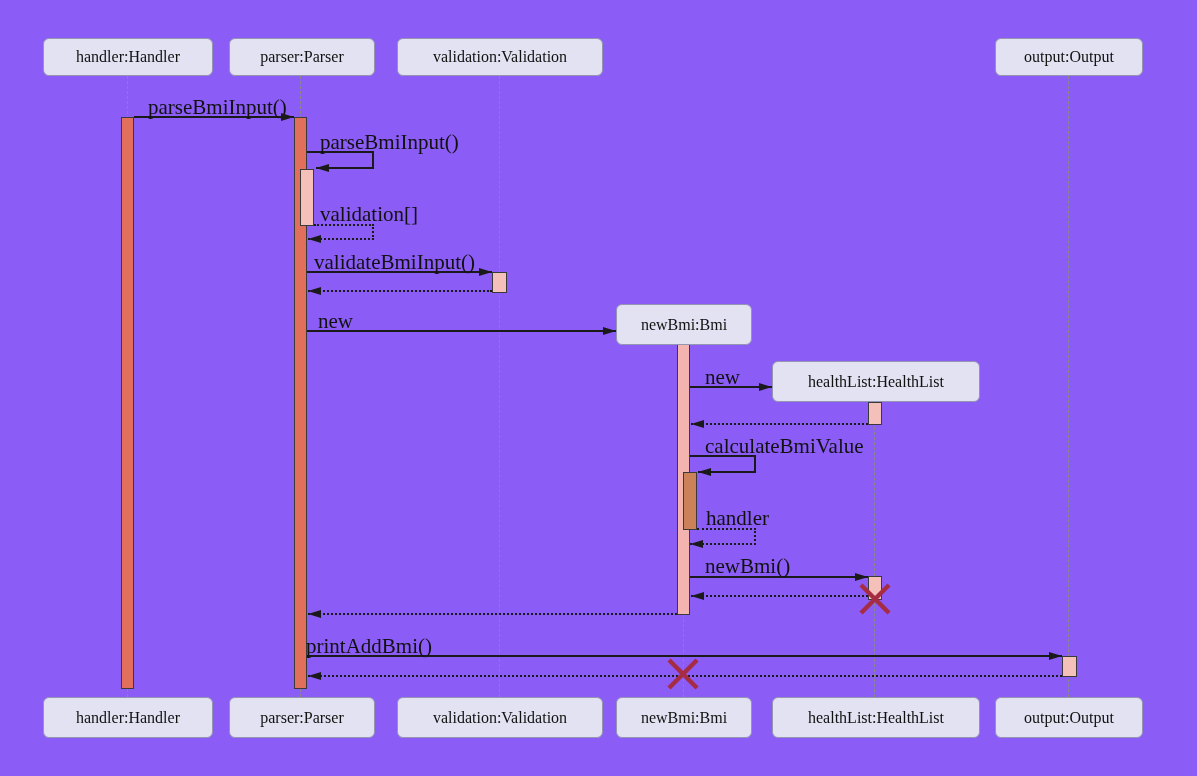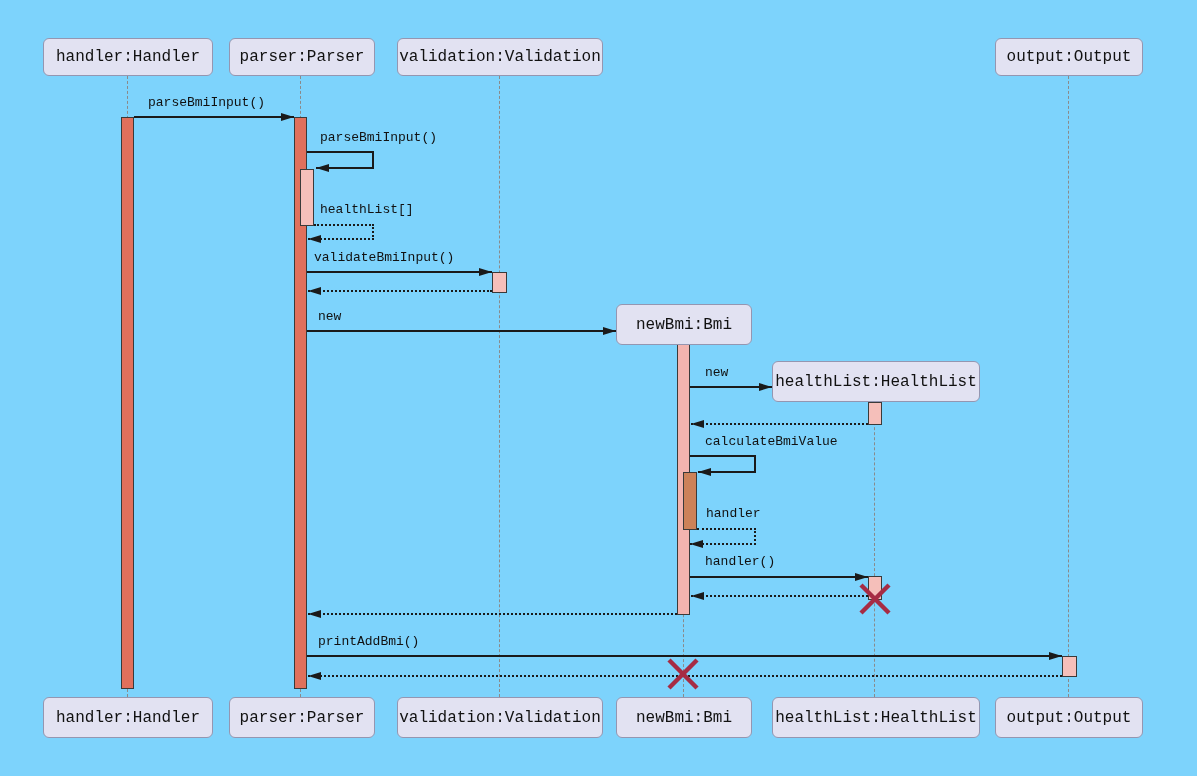--- a/index.html
+++ b/index.html
@@ -7,41 +7,41 @@
     --participant-border:#9496B1;
     --activation-main:#E0705C;
     --activation-light:#F5BFBA;
     --activation-medium:#F3B4AF;
     --activation-nested:#CC8259;
     --destroy-x:#A62C44;
     --arrow:#1A1A1A;
     --lifeline:#8A8A8A;
   }
   html,body{margin:0;padding:0;background:#fff;}
-  #canvas{position:relative;width:1197px;height:776px;background:#7dd3fc;overflow:hidden;
-          font-family:Liberation Mono, monospace;color:#111;}
+  #canvas{position:relative;width:1197px;height:776px;background:#8b5cf6;overflow:hidden;
+          font-family:Liberation Serif, serif;color:#111;}
   .pbox{position:absolute;height:38px;background:var(--participant-fill);
         border:1.5px solid var(--participant-border);border-radius:6px;
         display:flex;align-items:center;justify-content:center;
         font-size:16px;white-space:nowrap;box-sizing:border-box;z-index:3;}
   .lifeline{position:absolute;width:0;border-left:1.5px dashed var(--lifeline);z-index:1;}
   .act{position:absolute;border:1.4px solid #3A3A3A;box-sizing:border-box;z-index:2;}
   .act.main{background:var(--activation-main);}
   .act.light{background:var(--activation-light);}
   .act.medium{background:var(--activation-medium);}
   .act.nested{background:var(--activation-nested);}
   .ln{position:absolute;height:0;border-top:2px solid var(--arrow);z-index:4;}
   .ln.dot{border-top:2px dotted var(--arrow);}
   .lnv{position:absolute;width:0;border-left:2px solid var(--arrow);z-index:4;}
   .lnv.dot{border-left:2px dotted var(--arrow);}
   .arrR{position:absolute;width:0;height:0;border-top:4.5px solid transparent;
         border-bottom:4.5px solid transparent;border-left:13px solid var(--arrow);z-index:5;}
   .arrL{position:absolute;width:0;height:0;border-top:4.5px solid transparent;
         border-bottom:4.5px solid transparent;border-right:13px solid var(--arrow);z-index:5;}
-  .msg{position:absolute;font-size:13px;white-space:nowrap;z-index:5;}
+  .msg{position:absolute;font-size:21px;white-space:nowrap;z-index:5;}
   .xmark{position:absolute;width:34px;height:34px;z-index:6;}
 </style>
 </head>
 <body>
 
 <div id="canvas">
 
   <div class="lifeline" style="left:127px;top:76px;height:621px"></div>
   <div class="lifeline" style="left:300px;top:76px;height:621px"></div>
   <div class="lifeline" style="left:499px;top:76px;height:621px"></div>
@@ -101,21 +101,21 @@
   <div class="msg" style="left:148px;top:95px">parseBmiInput()</div>
   <div class="ln" style="left:134px;top:116px;width:160px"></div>
   <div class="arrR" style="left:281px;top:113px"></div>
 
   <div class="msg" style="left:320px;top:130px">parseBmiInput()</div>
   <div class="ln" style="left:307px;top:151px;width:67px"></div>
   <div class="lnv" style="left:372px;top:151px;height:18px"></div>
   <div class="ln" style="left:316px;top:167px;width:58px"></div>
   <div class="arrL" style="left:316px;top:164px"></div>
 
-  <div class="msg" style="left:320px;top:202px">healthList[]</div>
+  <div class="msg" style="left:320px;top:202px">validation[]</div>
   <div class="ln dot" style="left:314px;top:224px;width:60px"></div>
   <div class="lnv dot" style="left:372px;top:224px;height:16px"></div>
   <div class="ln dot" style="left:308px;top:238px;width:66px"></div>
   <div class="arrL" style="left:308px;top:235px"></div>
 
   <div class="msg" style="left:314px;top:250px">validateBmiInput()</div>
   <div class="ln" style="left:307px;top:271px;width:185px"></div>
   <div class="arrR" style="left:479px;top:268px"></div>
   <div class="ln dot" style="left:308px;top:290px;width:184px"></div>
   <div class="arrL" style="left:308px;top:287px"></div>
@@ -135,30 +135,30 @@
   <div class="lnv" style="left:754px;top:455px;height:18px"></div>
   <div class="ln" style="left:698px;top:471px;width:58px"></div>
   <div class="arrL" style="left:698px;top:468px"></div>
 
   <div class="msg" style="left:706px;top:506px">handler</div>
   <div class="ln dot" style="left:697px;top:528px;width:59px"></div>
   <div class="lnv dot" style="left:754px;top:528px;height:17px"></div>
   <div class="ln dot" style="left:690px;top:543px;width:66px"></div>
   <div class="arrL" style="left:690px;top:540px"></div>
 
-  <div class="msg" style="left:705px;top:554px">handler()</div>
+  <div class="msg" style="left:705px;top:554px">newBmi()</div>
   <div class="ln" style="left:690px;top:576px;width:178px"></div>
   <div class="arrR" style="left:855px;top:573px"></div>
   <div class="ln dot" style="left:691px;top:595px;width:177px"></div>
   <div class="arrL" style="left:691px;top:592px"></div>
 
   <div class="ln dot" style="left:308px;top:613px;width:369px"></div>
   <div class="arrL" style="left:308px;top:610px"></div>
 
-  <div class="msg" style="left:318px;top:634px">printAddBmi()</div>
+  <div class="msg" style="left:306px;top:634px">printAddBmi()</div>
   <div class="ln" style="left:307px;top:655px;width:755px"></div>
   <div class="arrR" style="left:1049px;top:652px"></div>
   <div class="ln dot" style="left:308px;top:675px;width:754px"></div>
   <div class="arrL" style="left:308px;top:672px"></div>
 
   <div class="xmark" style="left:858px;top:582px">
     <svg width="34" height="34" style="display:block">
       <line x1="3" y1="3" x2="31" y2="31" stroke-width="4.5" style="stroke:var(--destroy-x)"></line>
       <line x1="31" y1="3" x2="3" y2="31" stroke-width="4.5" style="stroke:var(--destroy-x)"></line>
     </svg>

